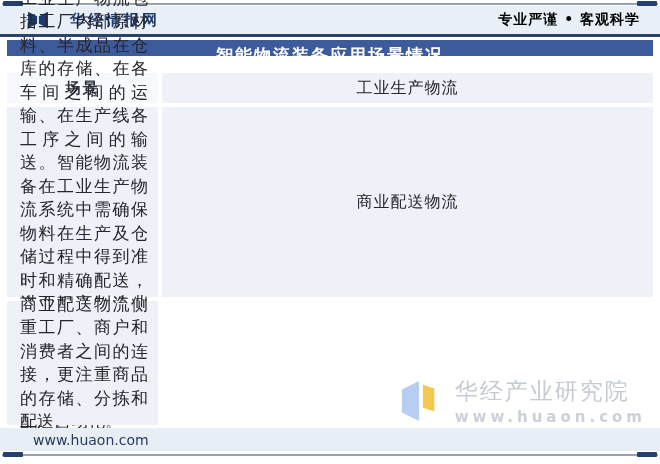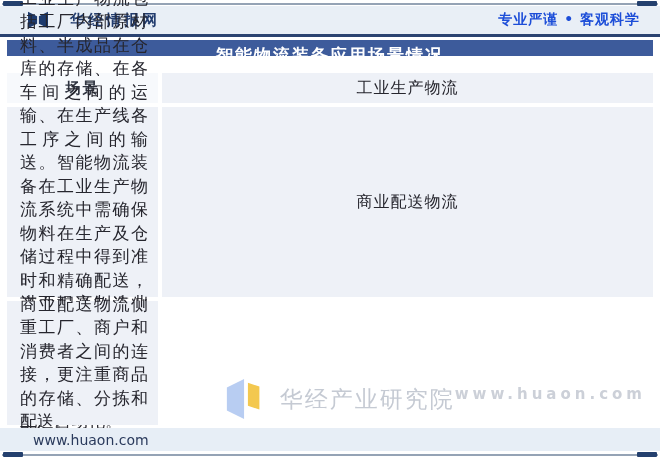--- a/index.html
+++ b/index.html
@@ -35,21 +35,21 @@
     background: #e9eff6;
     display: flex; align-items: center; justify-content: space-between;
     padding: 0 20px 0 26px;
   }
   .brand { display: flex; align-items: center; gap: 20px; }
   .brand-logo { display: block; }
   .brand-name {
     font-size: 15px; font-weight: 700; color: #223c6e; letter-spacing: 3px;
   }
   .tagline {
-    font-size: 14px; font-weight: 700; color: #1d4ed8; letter-spacing: 1px;
+    font-size: 14px; font-weight: 700; color: #000000; letter-spacing: 1px;
   }
 
   
   .navy-rule {
     position: absolute; top: 34px; left: 0; width: 100%; height: 3px;
     background: #2b4371;
   }
 
   
   .title-bar {
@@ -82,21 +82,21 @@
     color: #26262e; width: 100%;
   }
   .cell.body.r2 { padding-bottom: 16px; }
 
   
   .watermark {
     position: absolute; top: 376px; right: 14px;
     display: flex; align-items: center; gap: 12px;
     pointer-events: none;
   }
-  .wm-text { display: flex; flex-direction: row; align-items: flex-start; }
+  .wm-text { display: flex; flex-direction: column; align-items: flex-start; }
   .wm-name {
     font-size: 23px; color: #c5cad3; letter-spacing: 2px; font-weight: 400;
     white-space: nowrap;
   }
   .wm-url {
     font-size: 15px; color: #ccd0d8; letter-spacing: 4px; font-weight: 700;
     margin-top: 1px;
   }
 
   

